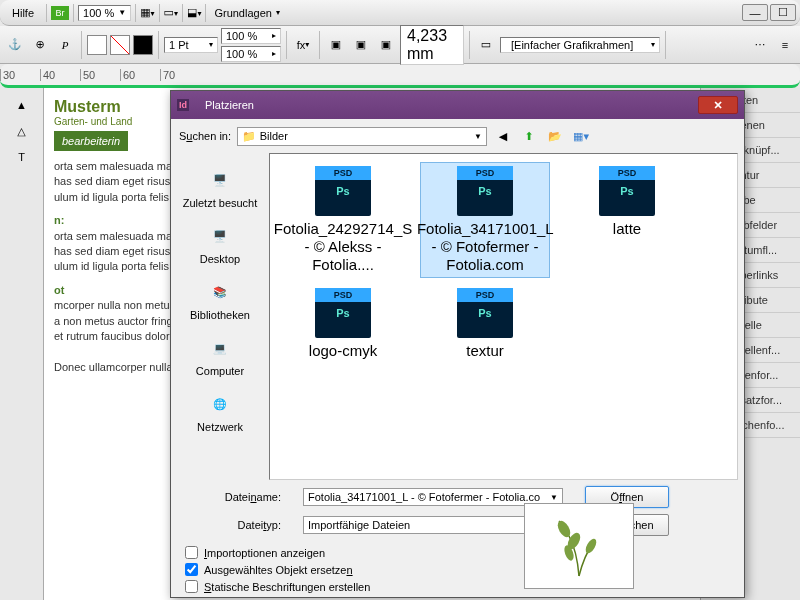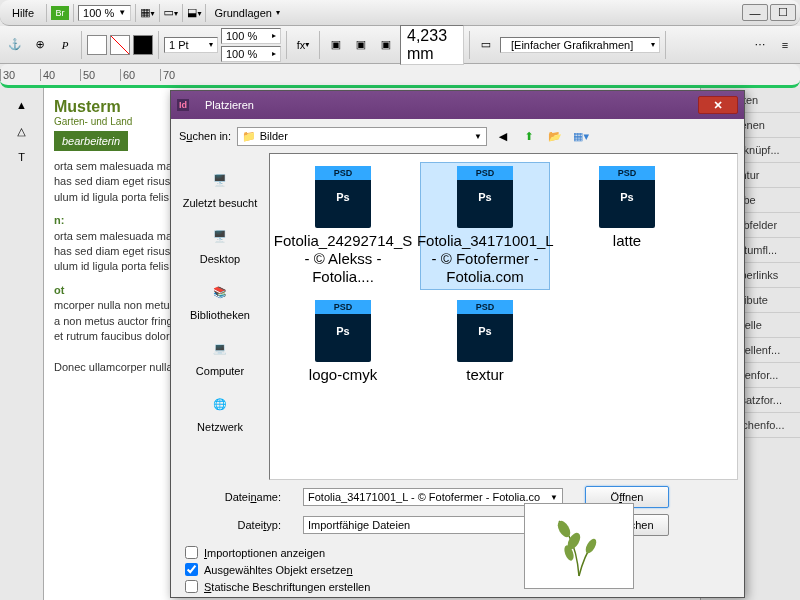--- a/index.html
+++ b/index.html
@@ -41,21 +41,21 @@
 .dlg-lookin .combo { flex: 1; max-width: 250px; border: 1px solid #999; background: #fff; padding: 2px 4px; display: flex; align-items: center; gap: 4px; }
 .dlg-lookin .nav-icon { width: 20px; height: 20px; display: flex; align-items: center; justify-content: center; }
 .dlg-main { flex: 1; display: flex; }
 .places { width: 98px; background: #f0f0f0; display: flex; flex-direction: column; align-items: center; padding: 6px 0; gap: 0; }
 .place { display: flex; flex-direction: column; align-items: center; padding: 6px 4px; width: 90px; cursor: pointer; }
 .place .p-icon { width: 34px; height: 30px; margin-bottom: 2px; display: flex; align-items: center; justify-content: center; }
 .place span { font-size: 11px; text-align: center; }
 .file-grid { flex: 1; background: #fff; border: 1px inset #ccc; margin: 0 6px 0 0; padding: 8px; display: flex; flex-wrap: wrap; align-content: flex-start; gap: 6px 12px; }
 .file-item { width: 130px; display: flex; flex-direction: column; align-items: center; padding: 4px; cursor: pointer; }
 .file-item.selected { background: #cce8ff; border: 1px solid #7db8e8; padding: 3px; }
-.psd-icon { width: 56px; height: 62px; background: #001e36; border-radius: 2px; position: relative; display: flex; align-items: center; justify-content: center; color: #ffffff; font-weight: bold; font-size: 22px; }
+.psd-icon { width: 56px; height: 50px; background: #001e36; border-radius: 2px; position: relative; display: flex; align-items: center; justify-content: center; color: #5eead4; font-weight: bold; font-size: 22px; }
 .psd-icon::before { content: attr(data-badge); position: absolute; top: 0; left: 0; right: 0; height: 14px; background: #31a8ff; color: #001e36; font-size: 9px; display: flex; align-items: center; justify-content: center; font-weight: bold; }
 .file-label { font-size: 15px; text-align: center; margin-top: 4px; line-height: 1.2; }
 .dlg-bottom { padding: 6px 10px; display: flex; flex-direction: column; gap: 6px; }
 .field-row { display: flex; align-items: center; gap: 22px; }
 .field-row label { width: 100px; text-align: right; }
 .field-row label u { text-decoration: underline; }
 .field-row .combo { flex: 1; max-width: 260px; border: 1px solid #999; background: #fff; padding: 2px 4px; display: flex; align-items: center; }
 .dlg-btn { width: 84px; height: 22px; border: 1px solid #888; background: linear-gradient(#fdfdfd,#e5e5e5); border-radius: 2px; text-align: center; line-height: 20px; cursor: pointer; }
 .dlg-btn.primary { border: 1px solid #3a8de0; box-shadow: 0 0 2px #6ab0f0; }
 .checks { padding: 4px 14px; display: flex; flex-direction: column; gap: 4px; }

